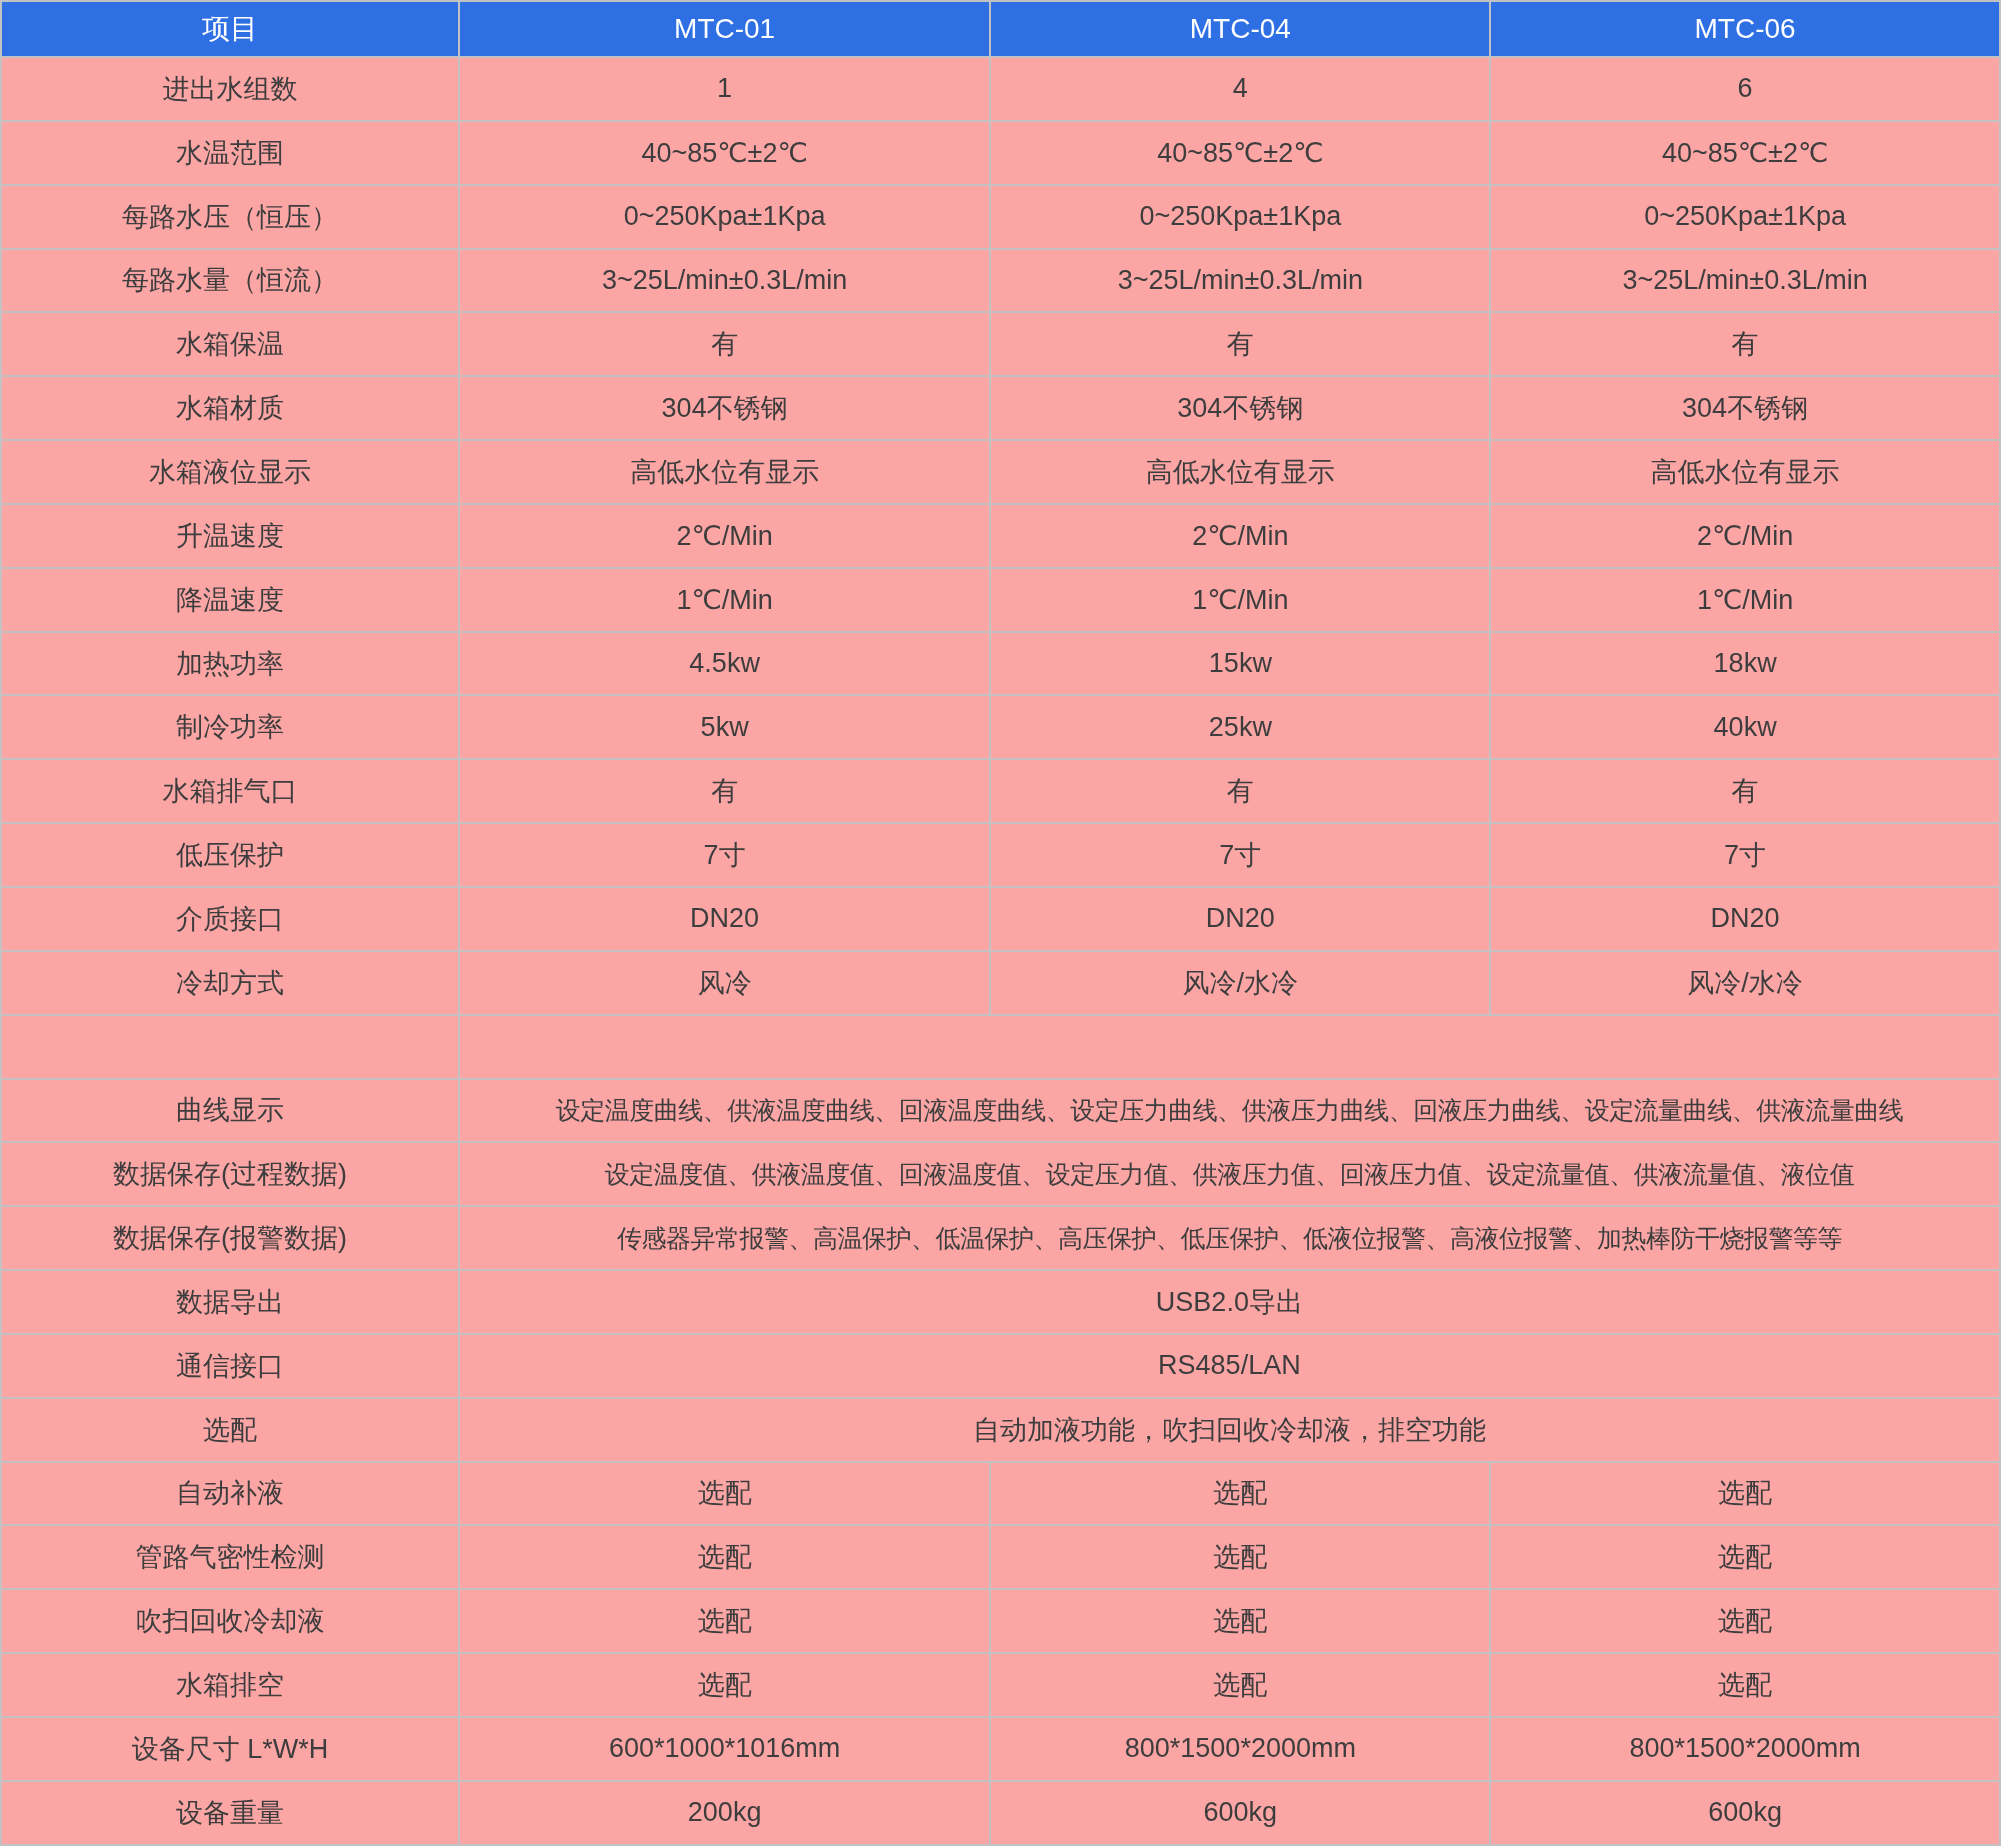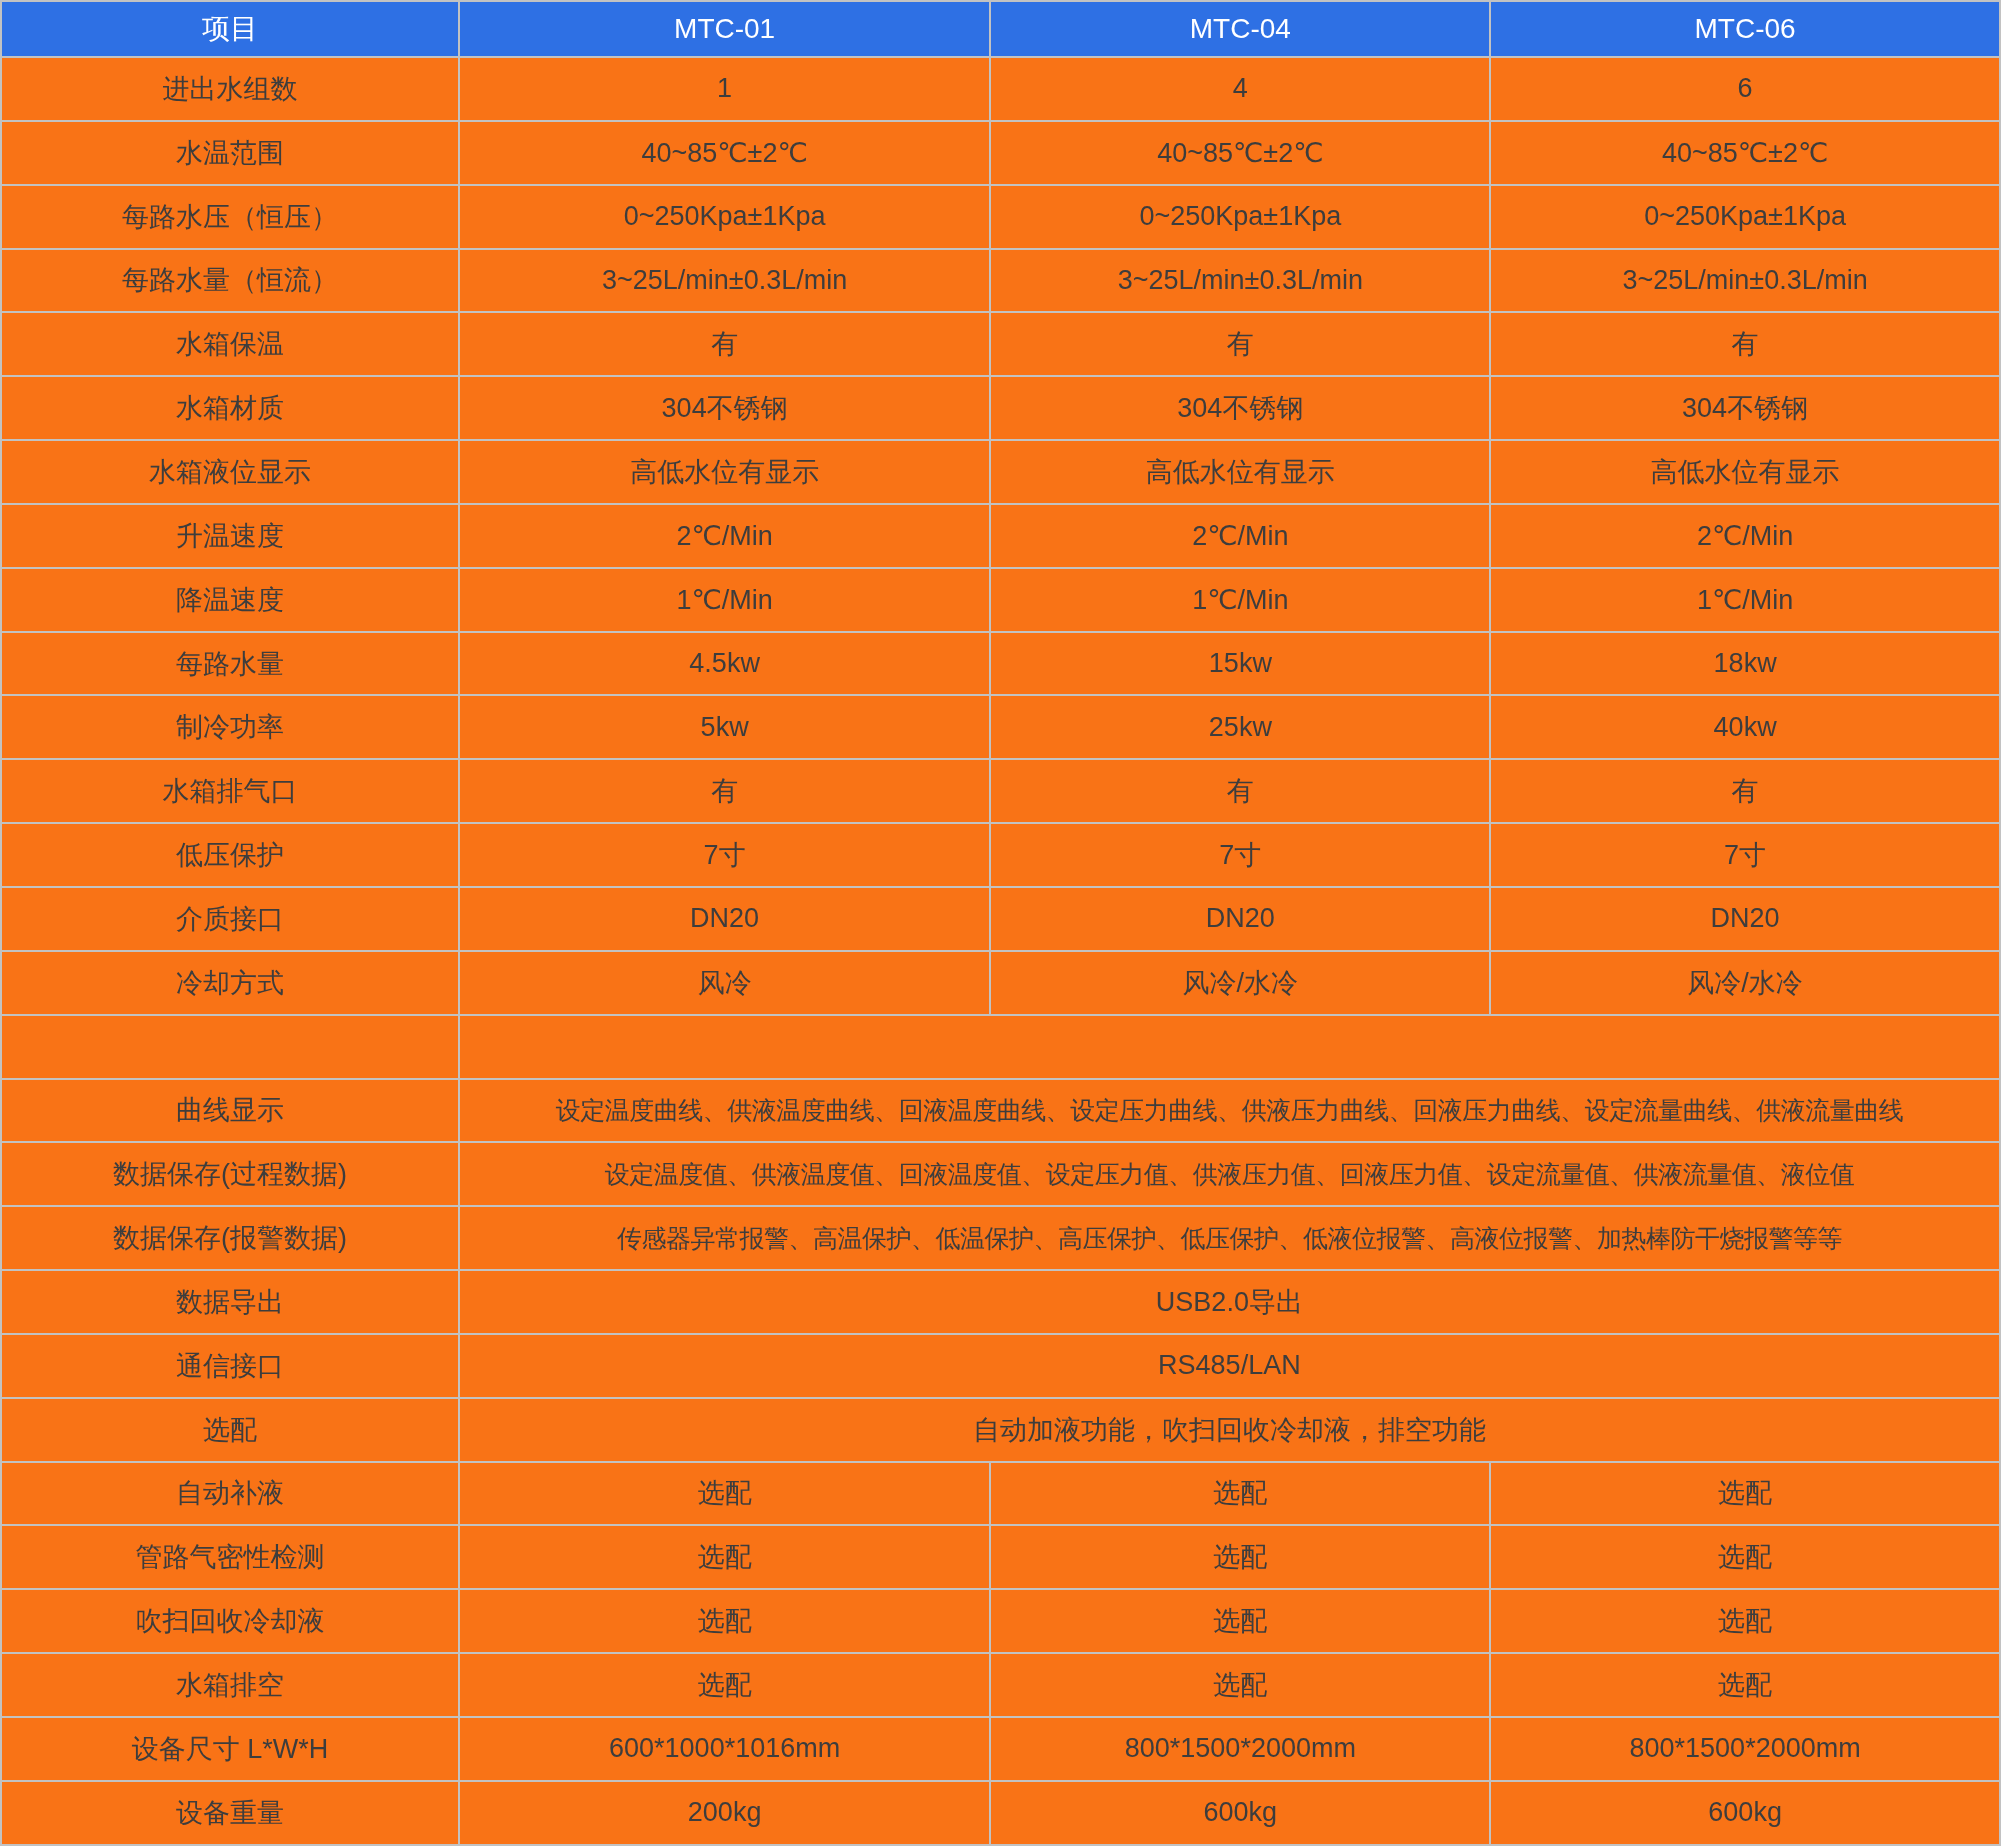--- a/index.html
+++ b/index.html
@@ -1,17 +1,17 @@
 <!DOCTYPE html>
 <html><head>
 <meta charset="utf-8">
 <style>
   html,body{margin:0;padding:0;background:#ffffff;}
   body{font-family:"Liberation Sans","DejaVu Sans",sans-serif;}
-  .page{width:2001px;height:1846px;background:#f97316;}
+  .page{width:2001px;height:1846px;background:#fca5a5;}
   table.spec-table{
     width:100%;height:100%;
     border-collapse:collapse;
     table-layout:fixed;
   }
   .spec-table th,.spec-table td{
     border:2px solid #c2c2c2;
     text-align:center;
     vertical-align:middle;
     font-size:27px;
@@ -100,21 +100,21 @@
           <td class="value-cell">2℃/Min</td>
           <td class="value-cell">2℃/Min</td>
         </tr>
         <tr>
           <td class="label-cell">降温速度</td>
           <td class="value-cell">1℃/Min</td>
           <td class="value-cell">1℃/Min</td>
           <td class="value-cell">1℃/Min</td>
         </tr>
         <tr>
-          <td class="label-cell">每路水量</td>
+          <td class="label-cell">加热功率</td>
           <td class="value-cell">4.5kw</td>
           <td class="value-cell">15kw</td>
           <td class="value-cell">18kw</td>
         </tr>
         <tr>
           <td class="label-cell">制冷功率</td>
           <td class="value-cell">5kw</td>
           <td class="value-cell">25kw</td>
           <td class="value-cell">40kw</td>
         </tr>

